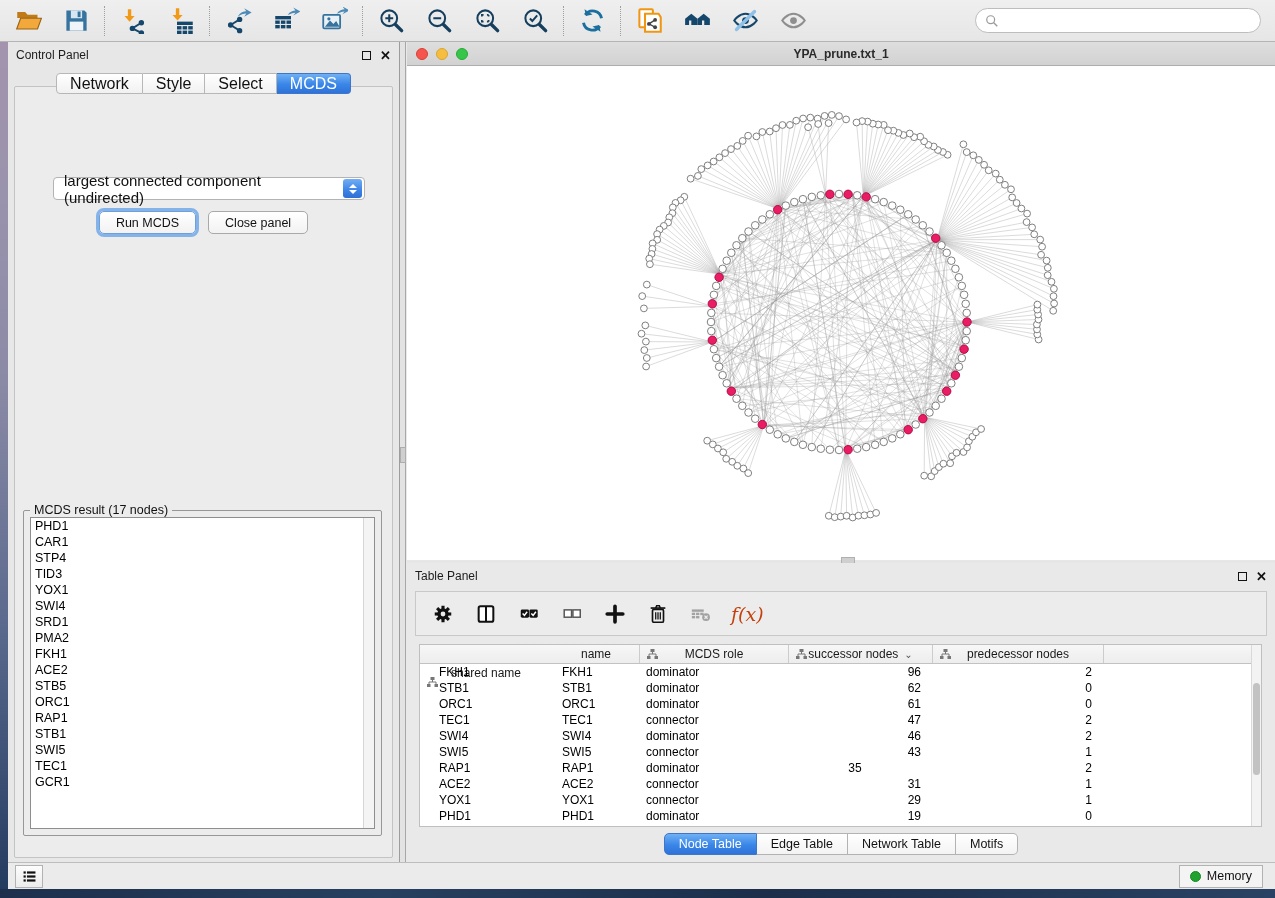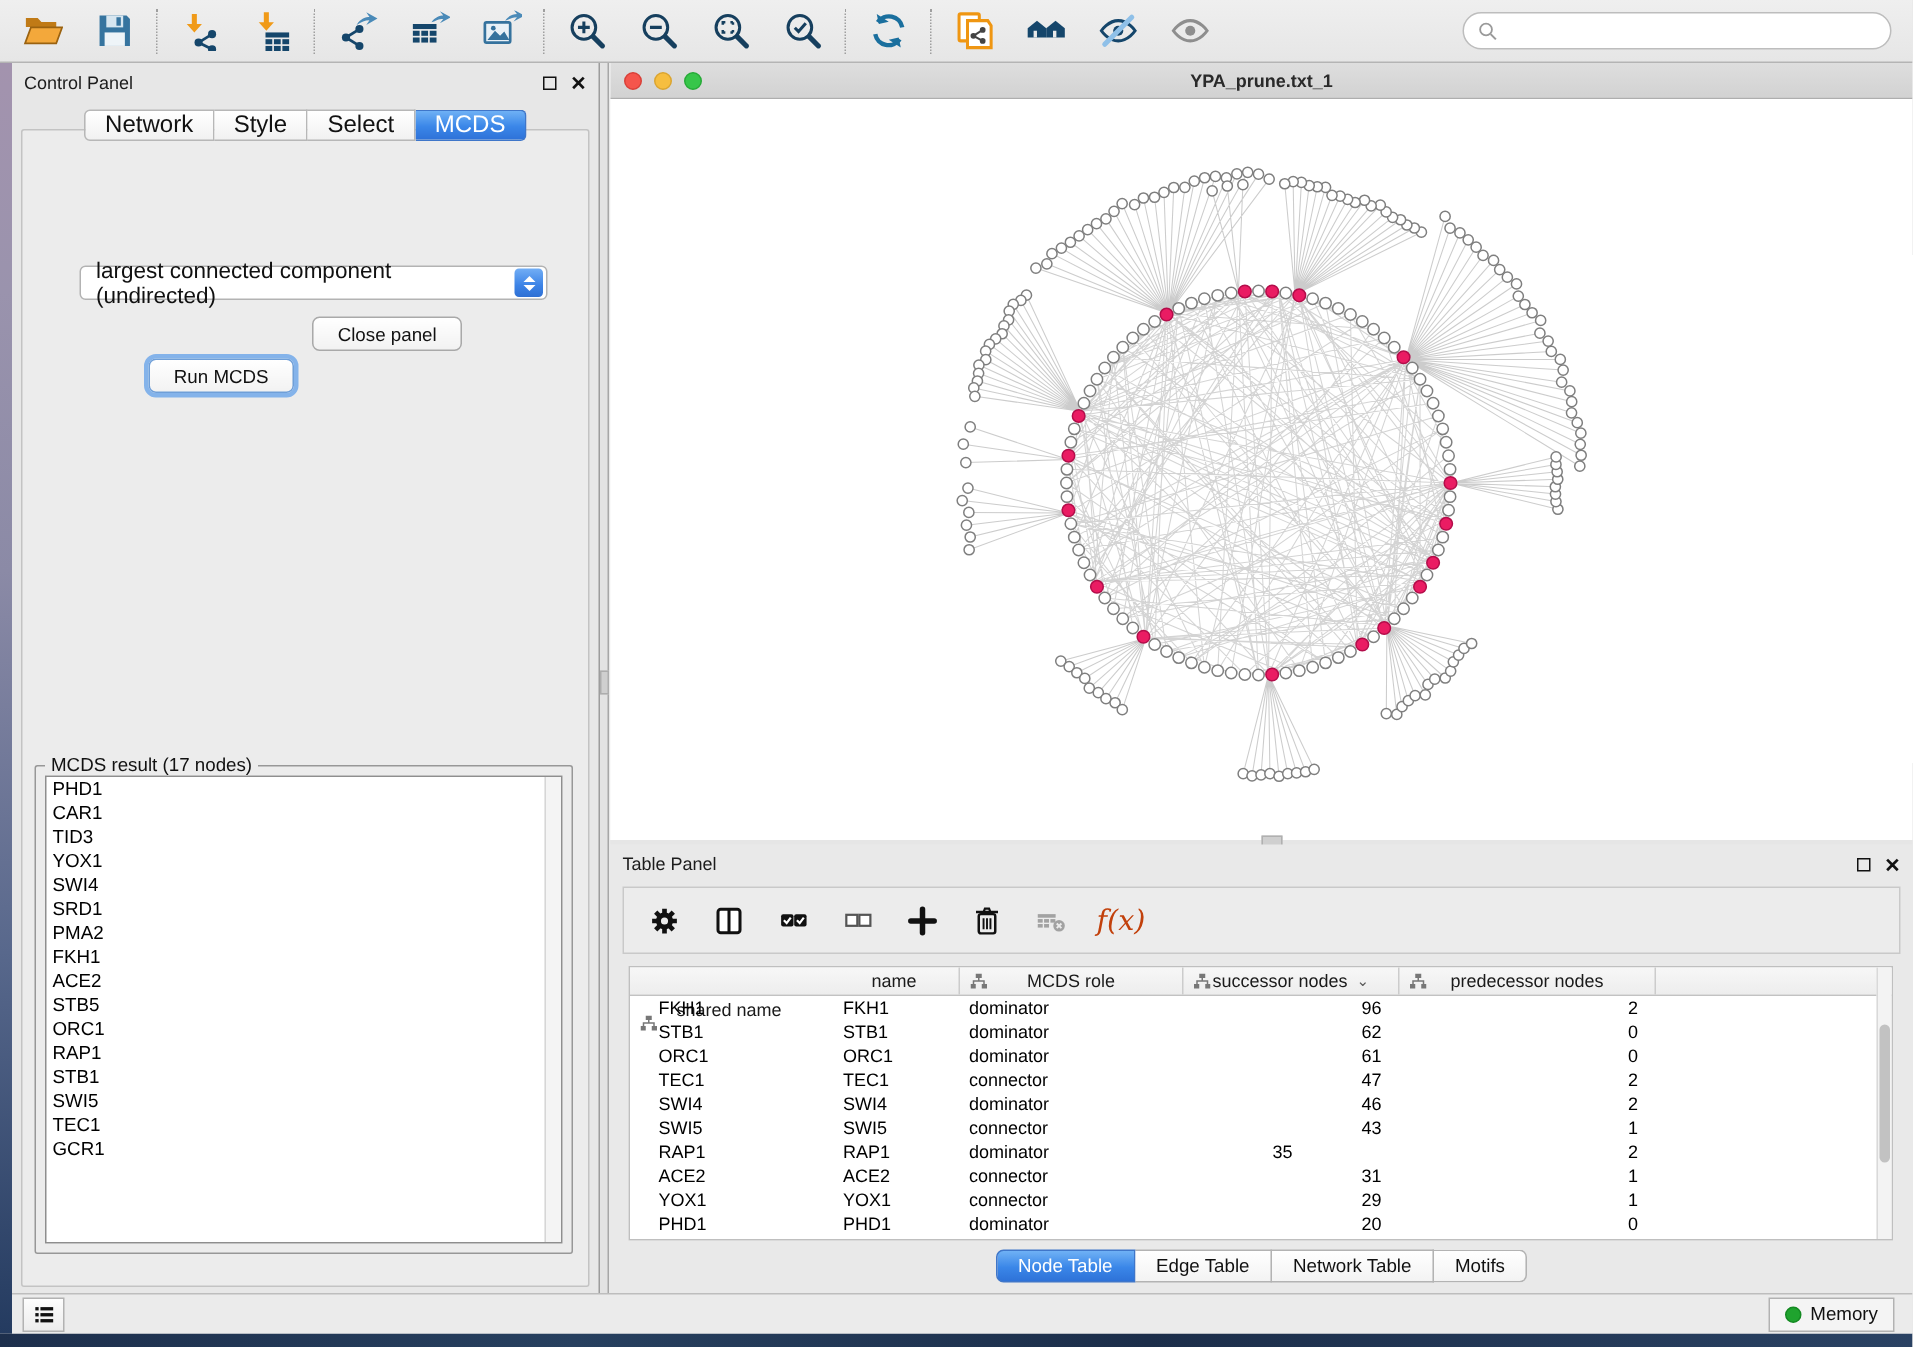--- a/index.html
+++ b/index.html
@@ -48,21 +48,21 @@
     border:1px solid #b3b3b3; border-radius:4px; display:flex; align-items:center; }
   .dropdown .dd-text { padding-left:10px; font-size:15px; color:#111; flex:1; }
   .dd-stepper { width:19px; height:19px; margin-right:2px; border-radius:3px;
     background:linear-gradient(180deg,#72aef5 0%,#3c83e6 60%,#2f70d4 100%);
     display:flex; flex-direction:column; align-items:center; justify-content:center; gap:2px; }
   .dd-up { width:0; height:0; border-left:4px solid transparent; border-right:4px solid transparent; border-bottom:4px solid #fff; }
   .dd-down { width:0; height:0; border-left:4px solid transparent; border-right:4px solid transparent; border-top:4px solid #fff; }
   .btn-row { position:absolute; top:124px; left:0; width:100%; display:flex; justify-content:center; gap:12px; }
   .pbtn { height:23px; padding:0 16px; background:linear-gradient(180deg,#ffffff,#f2f2f2);
     border:1px solid #a9a9a9; border-radius:5px; font-size:12.5px; color:#111; }
-  .pbtn.focused { outline:3px solid #84b3ea; outline-offset:0px; border-color:#6f9fd8;margin-top:28px; }
+  .pbtn.focused { outline:3px solid #84b3ea; outline-offset:0px; border-color:#6f9fd8; }
   .mcds-result { position:absolute; left:8px; right:10px; top:423px; bottom:21px;
     border:1px solid #979797; border-radius:2px; }
   .mcds-legend { position:absolute; top:-8px; left:6px; background:#ececec; padding:0 4px; font-size:12.5px; color:#111; }
   .mcds-list { position:absolute; inset:6px 6px 6px 6px; background:#fff; border:1px solid #8e8e8e; overflow:hidden; }
   .mcds-item { font-size:12.5px; line-height:16px; padding-left:4px; color:#000; }
   .mcds-scroll { position:absolute; top:0; right:0; width:11px; height:100%; background:#f4f4f4; border-left:1px solid #d6d6d6; }
 
   
   .vsplit { position:absolute; left:400px; top:42px; width:6px; height:820px; background:#e3e3e3; border-right:1px solid #a7a7a7; }
   .vsplit-handle { position:absolute; left:0px; top:405px; width:6px; height:16px; background:#cfcfcf; border:1px solid #adadad; }
@@ -320,20 +320,21 @@
     <div class="btn-row">
       <button class="pbtn focused">Run MCDS</button>
       <button class="pbtn">Close panel</button>
     </div>
     <div class="mcds-result">
       <span class="mcds-legend">MCDS result (17 nodes)</span>
       <div class="mcds-list">
         <div id="mcds-items">
             <div class="mcds-item">PHD1</div>
             <div class="mcds-item">CAR1</div>
+            <div class="mcds-item">STP4</div>
             <div class="mcds-item">TID3</div>
             <div class="mcds-item">YOX1</div>
             <div class="mcds-item">SWI4</div>
             <div class="mcds-item">SRD1</div>
             <div class="mcds-item">PMA2</div>
             <div class="mcds-item">FKH1</div>
             <div class="mcds-item">ACE2</div>
             <div class="mcds-item">STB5</div>
             <div class="mcds-item">ORC1</div>
             <div class="mcds-item">RAP1</div>
@@ -789,21 +790,21 @@
           <div class="td" style="width: 133px; text-align: left; padding-left: 19px;">YOX1</div>
           <div class="td" style="width: 87px; text-align: left; padding-left: 9px;">YOX1</div>
           <div class="td" style="width: 149px; text-align: left; padding-left: 6px;">connector</div>
           <div class="td" style="width: 144px; text-align: right; padding-right: 12px;">29</div>
           <div class="td" style="width: 171px; text-align: right; padding-right: 12px;">1</div>
         </div>
         <div class="tr">
           <div class="td" style="width: 133px; text-align: left; padding-left: 19px;">PHD1</div>
           <div class="td" style="width: 87px; text-align: left; padding-left: 9px;">PHD1</div>
           <div class="td" style="width: 149px; text-align: left; padding-left: 6px;">dominator</div>
-          <div class="td" style="width: 144px; text-align: right; padding-right: 12px;">20</div>
+          <div class="td" style="width: 144px; text-align: right; padding-right: 12px;">19</div>
           <div class="td" style="width: 171px; text-align: right; padding-right: 12px;">0</div>
         </div>
       </div>
     <div class="tbl-scroll">
       <div class="tbl-thumb" style="top:38px;height:92px;"></div>
     </div>
   </div>
 
   <div class="tp-tabs">
     <div class="tp-seg first selected">Node Table</div>

